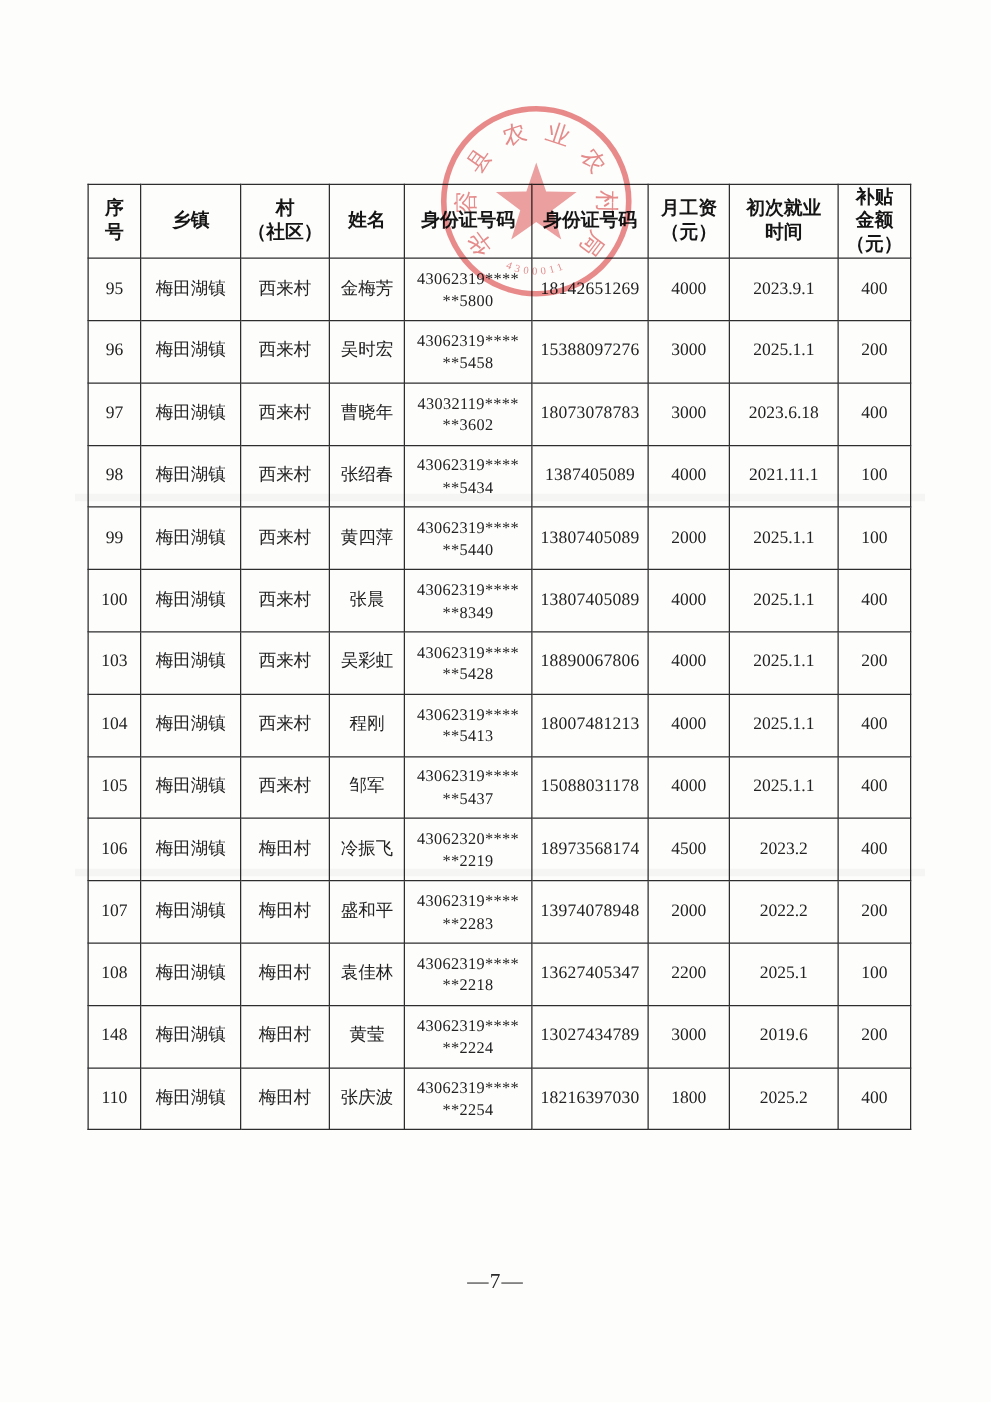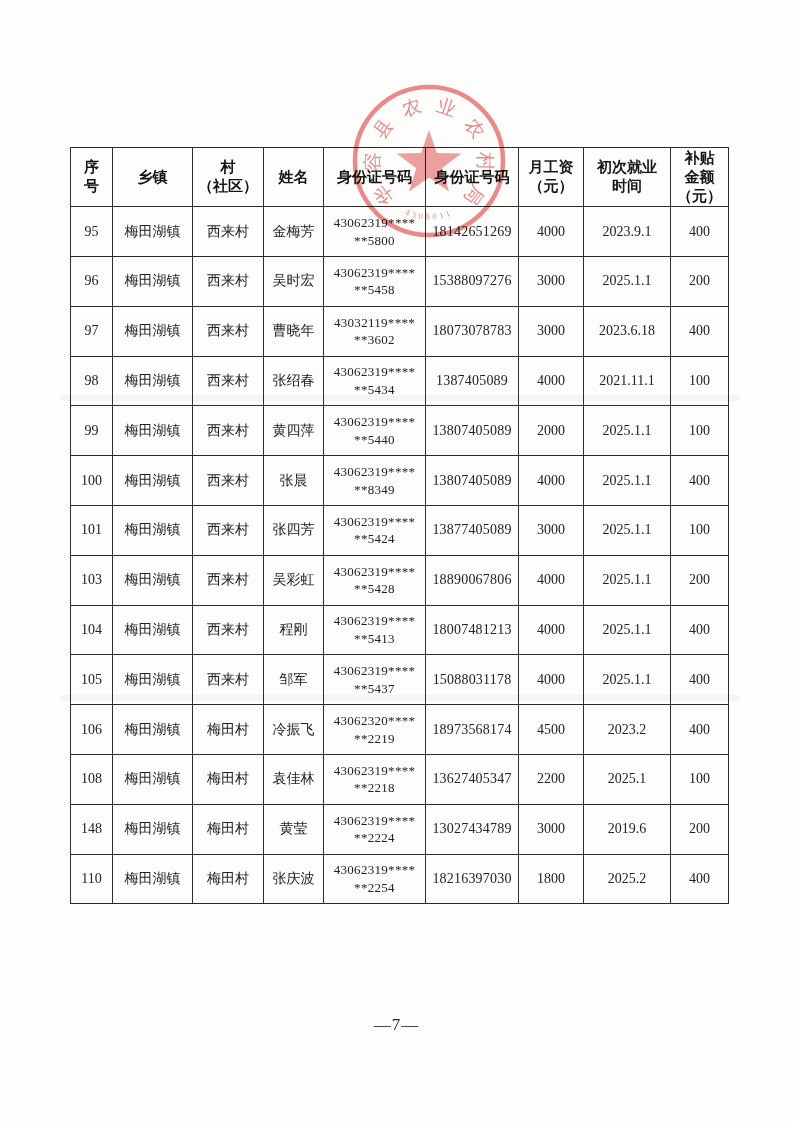--- a/index.html
+++ b/index.html
@@ -227,32 +227,20 @@
           <td class="cell-village">西来村</td>
           <td class="cell-name">张晨</td>
           <td class="cell-id_number">43062319****
 **8349</td>
           <td class="cell-contact">13807405089</td>
           <td class="cell-salary">4000</td>
           <td class="cell-employment_date">2025.1.1</td>
           <td class="cell-subsidy">400</td>
         </tr>
         <tr>
-          <td class="cell-serial">101</td>
-          <td class="cell-township">梅田湖镇</td>
-          <td class="cell-village">西来村</td>
-          <td class="cell-name">张四芳</td>
-          <td class="cell-id_number">43062319****
-**5424</td>
-          <td class="cell-contact">13877405089</td>
-          <td class="cell-salary">3000</td>
-          <td class="cell-employment_date">2025.1.1</td>
-          <td class="cell-subsidy">100</td>
-        </tr>
-        <tr>
           <td class="cell-serial">103</td>
           <td class="cell-township">梅田湖镇</td>
           <td class="cell-village">西来村</td>
           <td class="cell-name">吴彩虹</td>
           <td class="cell-id_number">43062319****
 **5428</td>
           <td class="cell-contact">18890067806</td>
           <td class="cell-salary">4000</td>
           <td class="cell-employment_date">2025.1.1</td>
           <td class="cell-subsidy">200</td>
@@ -287,20 +275,32 @@
           <td class="cell-village">梅田村</td>
           <td class="cell-name">冷振飞</td>
           <td class="cell-id_number">43062320****
 **2219</td>
           <td class="cell-contact">18973568174</td>
           <td class="cell-salary">4500</td>
           <td class="cell-employment_date">2023.2</td>
           <td class="cell-subsidy">400</td>
         </tr>
         <tr>
+          <td class="cell-serial">107</td>
+          <td class="cell-township">梅田湖镇</td>
+          <td class="cell-village">梅田村</td>
+          <td class="cell-name">盛和平</td>
+          <td class="cell-id_number">43062319****
+**2283</td>
+          <td class="cell-contact">13974078948</td>
+          <td class="cell-salary">2000</td>
+          <td class="cell-employment_date">2022.2</td>
+          <td class="cell-subsidy">200</td>
+        </tr>
+        <tr>
           <td class="cell-serial">108</td>
           <td class="cell-township">梅田湖镇</td>
           <td class="cell-village">梅田村</td>
           <td class="cell-name">袁佳林</td>
           <td class="cell-id_number">43062319****
 **2218</td>
           <td class="cell-contact">13627405347</td>
           <td class="cell-salary">2200</td>
           <td class="cell-employment_date">2025.1</td>
           <td class="cell-subsidy">100</td>

